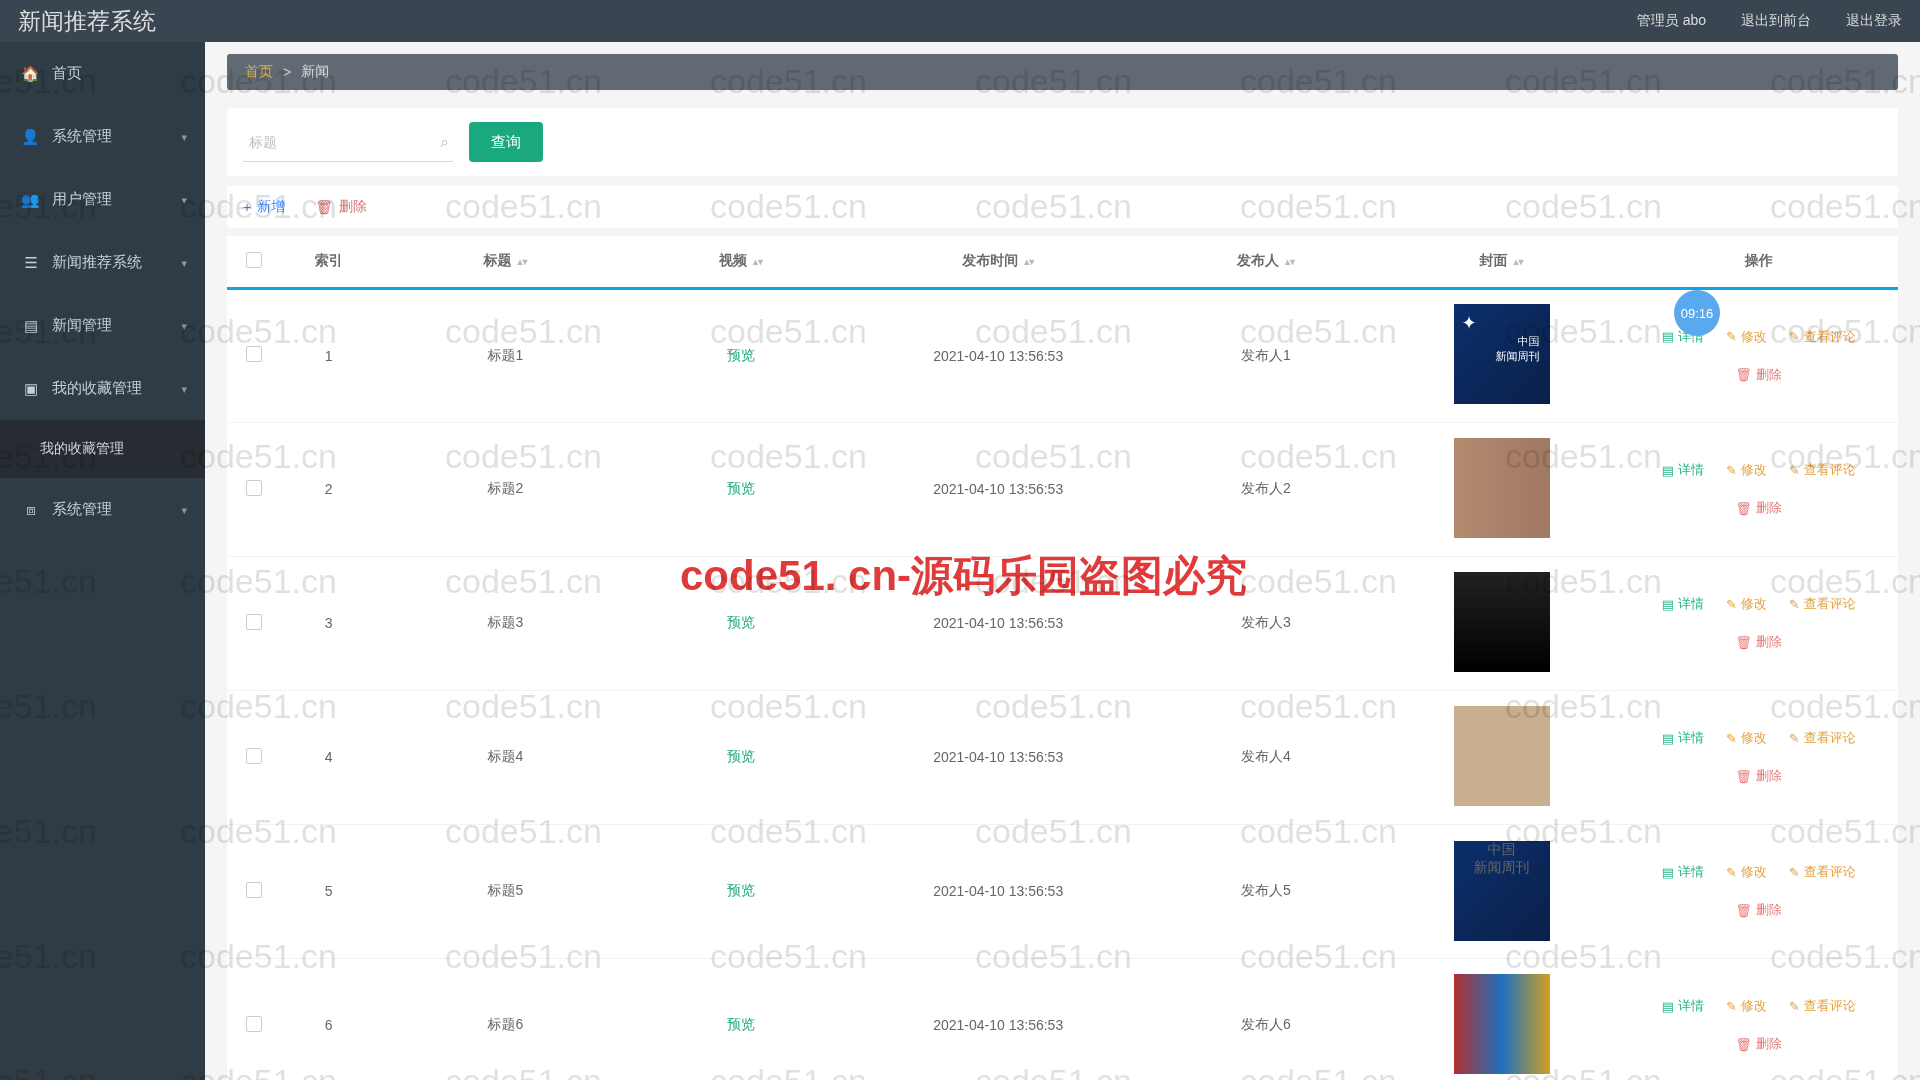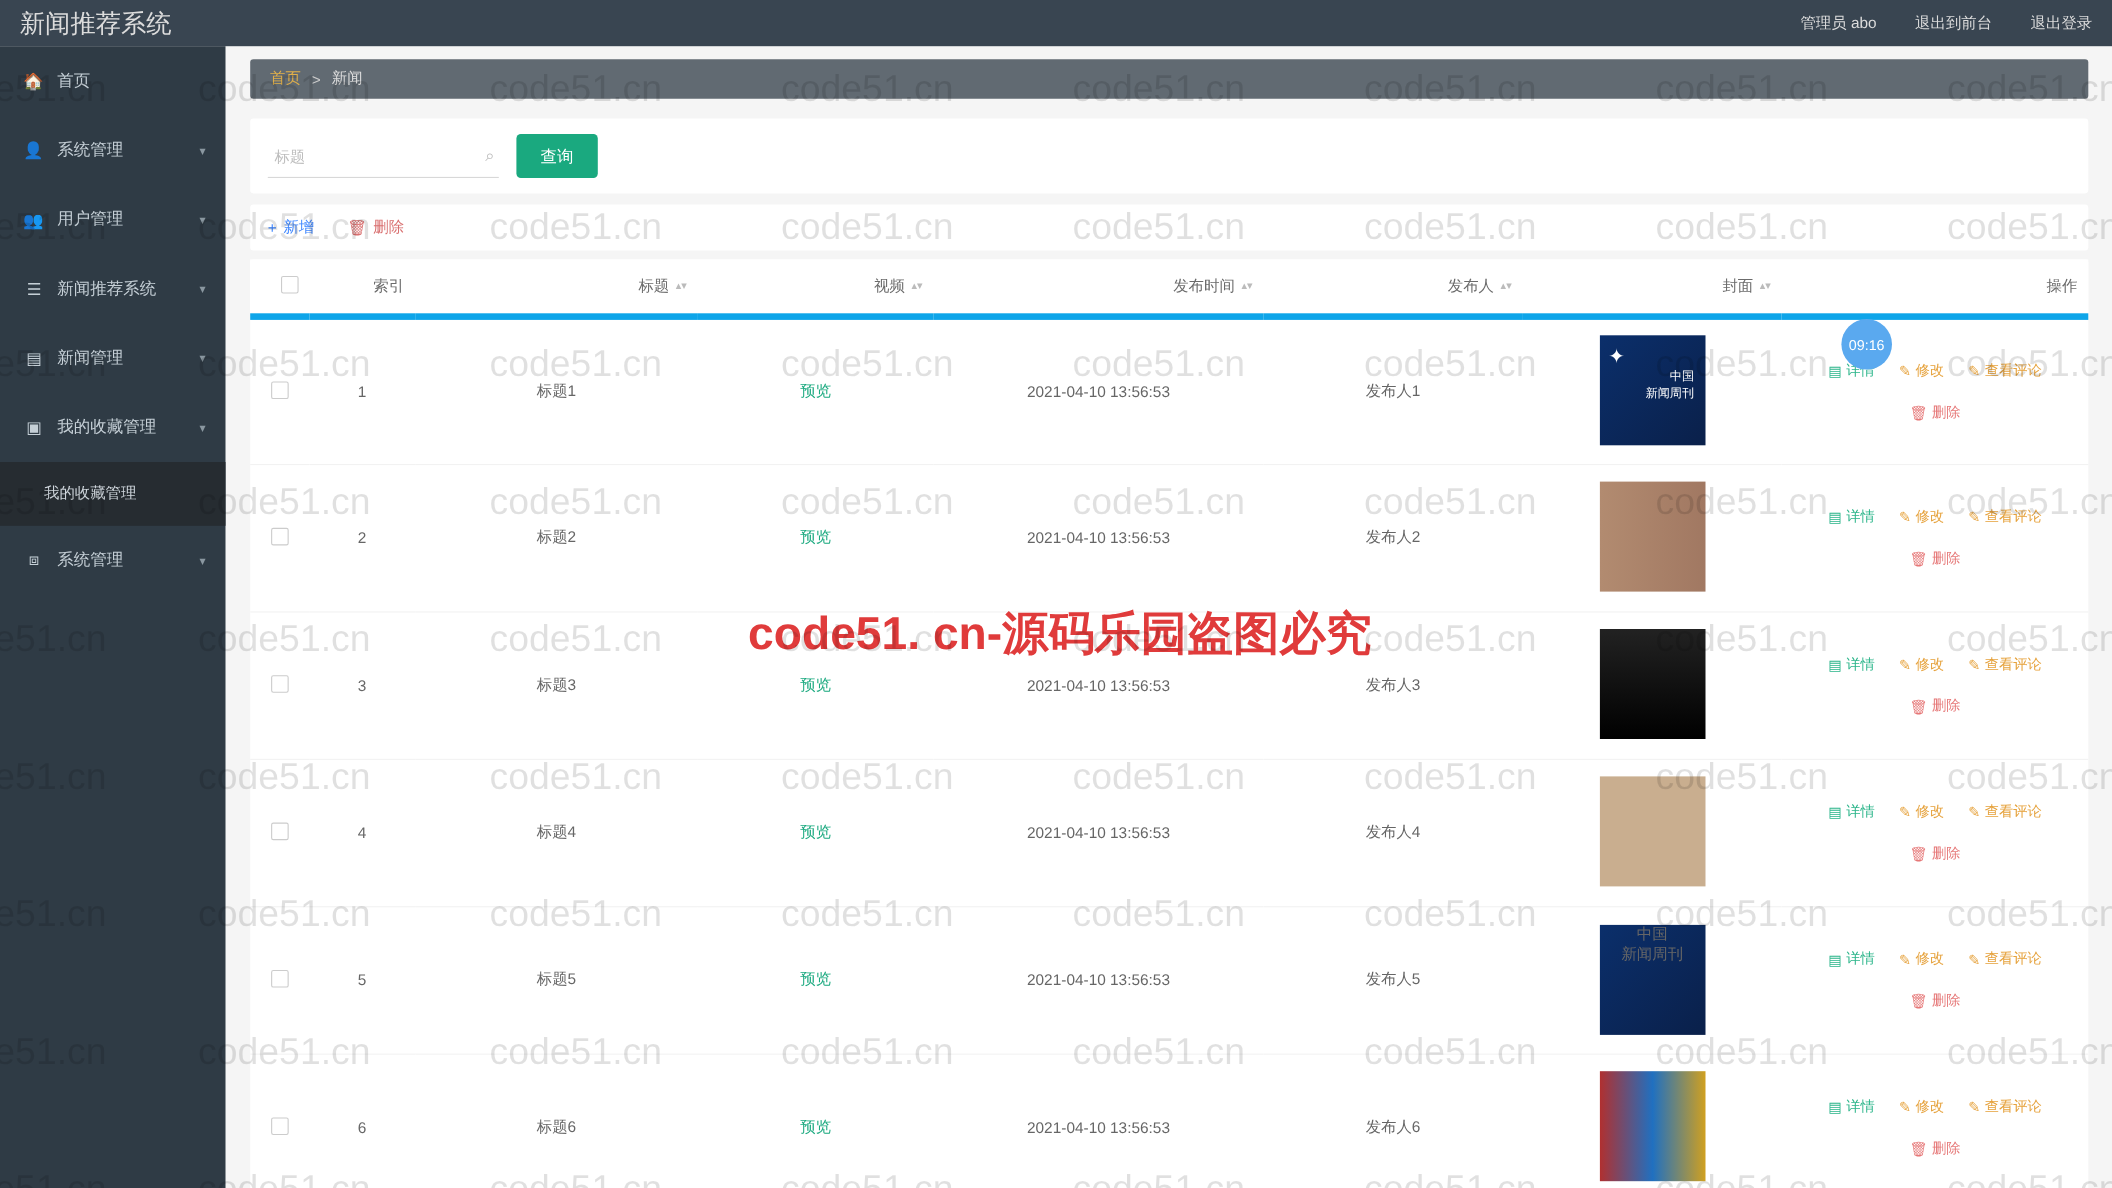--- a/index.html
+++ b/index.html
@@ -34,21 +34,21 @@
 .btn-query { height:40px; padding:0 22px; background:#1aa97f; color:#fff; border:none; border-radius:4px; font-size:15px; cursor:pointer; }
 
 .actions-bar { background:#fff; border-radius:3px; padding:12px 16px; margin-bottom:8px; display:flex; gap:30px; }
 .act-link { display:inline-flex; align-items:center; gap:6px; font-size:14px; cursor:pointer; }
 .act-add { color:#3f87ff; }
 .act-del { color:#d97070; }
 
 
 .table-wrap { background:#fff; border-radius:3px; }
 table { width:100%; border-collapse:collapse; table-layout:fixed; }
-thead th { height:52px; background:#fff; border-bottom:6px solid #0ea5e9; padding:0 10px; font-weight:400; color:#6b6b6b; font-size:14px; text-align:right; }
+thead th { height:52px; background:#fff; border-bottom:3px solid #0ea5e9; padding:0 10px; font-weight:700; color:#6b6b6b; font-size:14px; text-align:center; }
 tbody td { border-bottom:1px solid #f2f2f2; padding:10px 10px; text-align:center; font-size:14px; color:#666; vertical-align:middle; height:134px; }
 .cbx { width:16px; height:16px; border:1px solid #ccc; display:inline-block; border-radius:2px; }
 .sort-caret { display:inline-block; margin-left:6px; font-size:10px; color:#bbb; vertical-align:middle; line-height:1; }
 .preview-link { color:#1aa97f; cursor:pointer; }
 .thumb { width:96px; height:100px; object-fit:cover; display:inline-block; background:#0b2b5a; }
 .thumb.c1 { background:linear-gradient(135deg,#0b2f6b,#0a204a); position:relative; }
 .thumb.c1::after { content:"✦"; color:#fff; position:absolute; left:8px; top:8px; font-size:18px; }
 .thumb.c1 .ch { position:absolute; right:10px; top:30px; color:#fff; font-size:11px; text-align:right; width:60px; }
 .thumb.c2 { background:#b99; background:linear-gradient(90deg,#b28b70,#a17862); }
 .thumb.c3 { background:#111; background:linear-gradient(0deg,#000,#222); }

